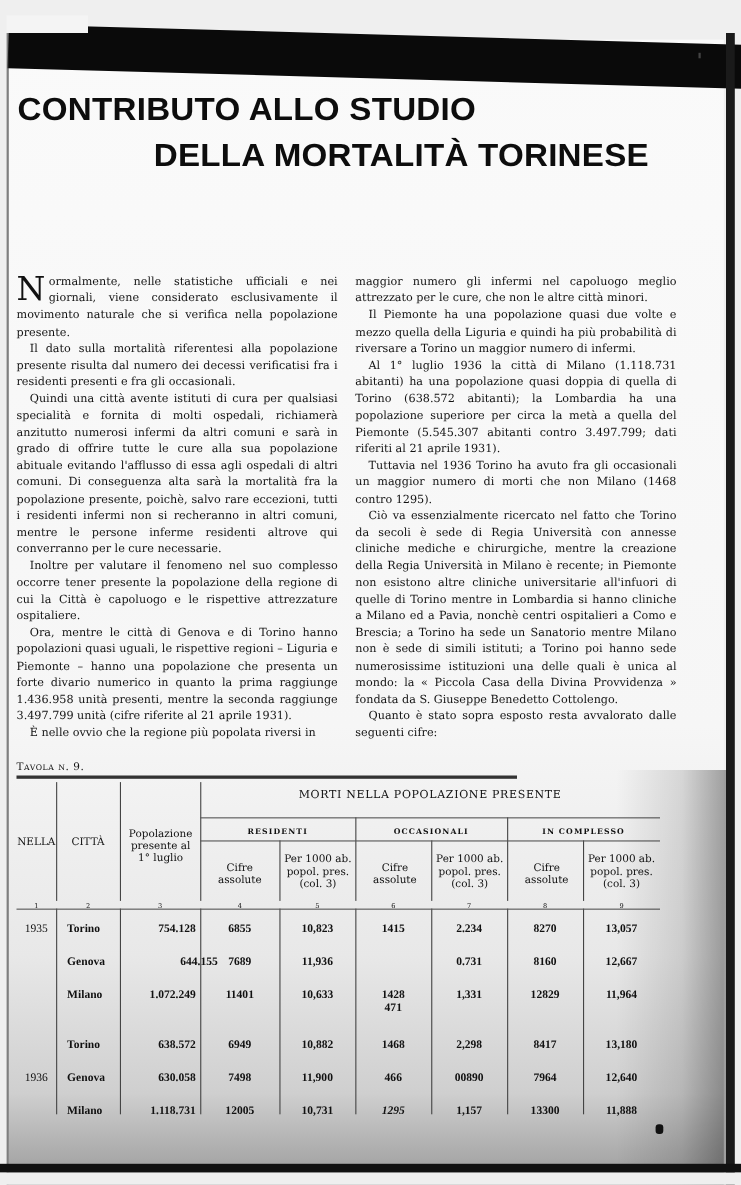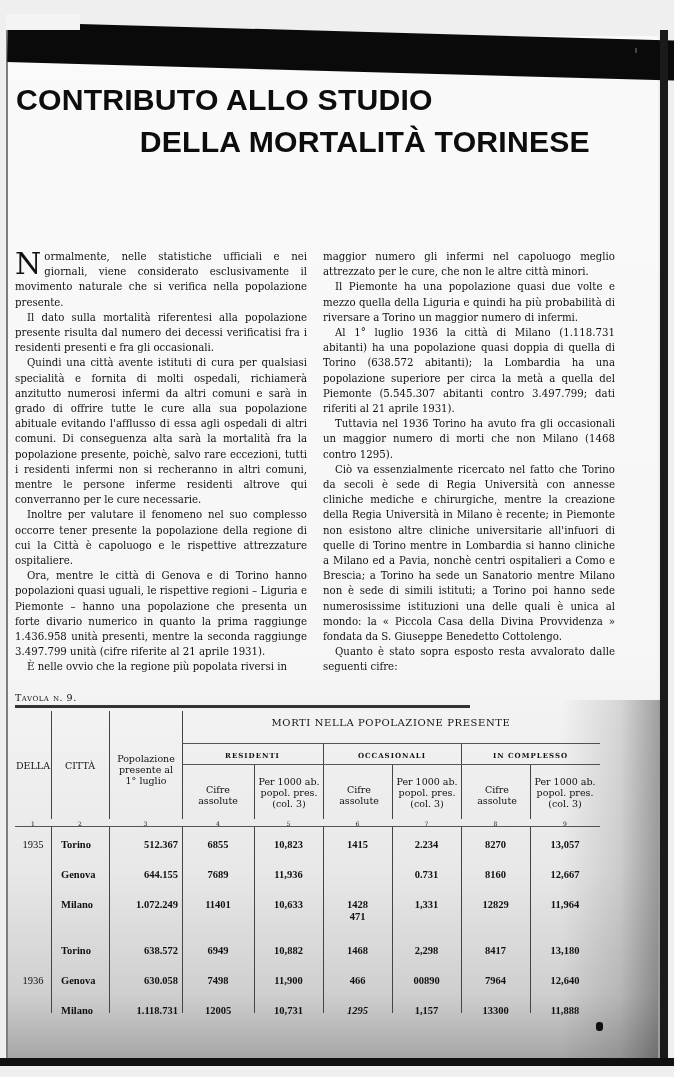--- a/index.html
+++ b/index.html
@@ -123,21 +123,21 @@
   <div class="vline" style="left:308px;top:118px;height:187px;"></div>
   <div class="vline" style="left:377px;top:118px;height:187px;"></div>
   <div class="vline" style="left:446px;top:118px;height:187px;"></div>
   <div class="vline" style="left:515px;top:118px;height:187px;"></div>
 
   <div class="hline" style="left:167px;top:35px;width:418px;"></div>
   <div class="hline" style="left:167px;top:56px;width:418px;"></div>
   <div class="hline" style="left:0px;top:118px;width:585px;"></div>
 
   <div class="cell hdr-main" style="left:167px;top:9px;width:418px;">MORTI NELLA POPOLAZIONE PRESENTE</div>
-  <div class="cell hdr-small" style="left:0;top:52px;width:36px;">DELLA</div>
+  <div class="cell hdr-small" style="left:0;top:52px;width:36px;">NELLA</div>
   <div class="cell hdr-small" style="left:36px;top:52px;width:58px;">CITTÀ</div>
   <div class="cell hdr-small" style="left:98px;top:45px;width:66px;">Popolazione presente al 1° luglio</div>
 
   <div class="cell hdr-sub" style="left:167px;top:42px;width:141px;">RESIDENTI</div>
   <div class="cell hdr-sub" style="left:308px;top:42px;width:138px;">OCCASIONALI</div>
   <div class="cell hdr-sub" style="left:446px;top:42px;width:139px;">IN COMPLESSO</div>
 
   <div class="cell hdr-small" style="left:174px;top:76px;width:58px;">Cifre assolute</div>
   <div class="cell hdr-small" style="left:242px;top:68px;width:64px;">Per 1000 ab. popol. pres. (col. 3)</div>
   <div class="cell hdr-small" style="left:315px;top:76px;width:58px;">Cifre assolute</div>
@@ -151,30 +151,30 @@
   <div class="cell colnum" style="left:167px;top:110px;width:72px;">4</div>
   <div class="cell colnum" style="left:239px;top:110px;width:69px;">5</div>
   <div class="cell colnum" style="left:308px;top:110px;width:69px;">6</div>
   <div class="cell colnum" style="left:377px;top:110px;width:69px;">7</div>
   <div class="cell colnum" style="left:446px;top:110px;width:69px;">8</div>
   <div class="cell colnum" style="left:515px;top:110px;width:70px;">9</div>
 
   <div id="rows">
       <div class="cell yr" style="left: 0px; width: 36px; top: 131px; text-align: center;">1935</div>
       <div class="cell city" style="left: 46px; width: 48px; top: 131px; text-align: left;">Torino</div>
-      <div class="cell num" style="left: 94px; width: 69px; top: 131px; text-align: right;">512.367</div>
+      <div class="cell num" style="left: 94px; width: 69px; top: 131px; text-align: right;">754.128</div>
       <div class="cell num" style="left: 167px; width: 72px; top: 131px; text-align: center;">6855</div>
       <div class="cell num" style="left: 239px; width: 69px; top: 131px; text-align: center;">10,823</div>
       <div class="cell num" style="left: 308px; width: 69px; top: 131px; text-align: center;">1415</div>
       <div class="cell num" style="left: 377px; width: 69px; top: 131px; text-align: center;">2.234</div>
       <div class="cell num" style="left: 446px; width: 69px; top: 131px; text-align: center;">8270</div>
       <div class="cell num" style="left: 515px; width: 70px; top: 131px; text-align: center;">13,057</div>
       <div class="cell yr" style="left: 0px; width: 36px; top: 161px; text-align: center;"></div>
       <div class="cell city" style="left: 46px; width: 48px; top: 161px; text-align: left;">Genova</div>
-      <div class="cell num" style="left: 94px; width: 69px; top: 161px; text-align: right;">644.155</div>
+      <div class="cell num" style="left: 94px; width: 69px; top: 161px; text-align: right; padding-left: 20px;">644.155</div>
       <div class="cell num" style="left: 167px; width: 72px; top: 161px; text-align: center;">7689</div>
       <div class="cell num" style="left: 239px; width: 69px; top: 161px; text-align: center;">11,936</div>
       <div class="cell num" style="left: 308px; width: 69px; top: 161px; text-align: center; margin-top: 42px;">471</div>
       <div class="cell num" style="left: 377px; width: 69px; top: 161px; text-align: center;">0.731</div>
       <div class="cell num" style="left: 446px; width: 69px; top: 161px; text-align: center;">8160</div>
       <div class="cell num" style="left: 515px; width: 70px; top: 161px; text-align: center;">12,667</div>
       <div class="cell yr" style="left: 0px; width: 36px; top: 191px; text-align: center;"></div>
       <div class="cell city" style="left: 46px; width: 48px; top: 191px; text-align: left;">Milano</div>
       <div class="cell num" style="left: 94px; width: 69px; top: 191px; text-align: right;">1.072.249</div>
       <div class="cell num" style="left: 167px; width: 72px; top: 191px; text-align: center;">11401</div>

